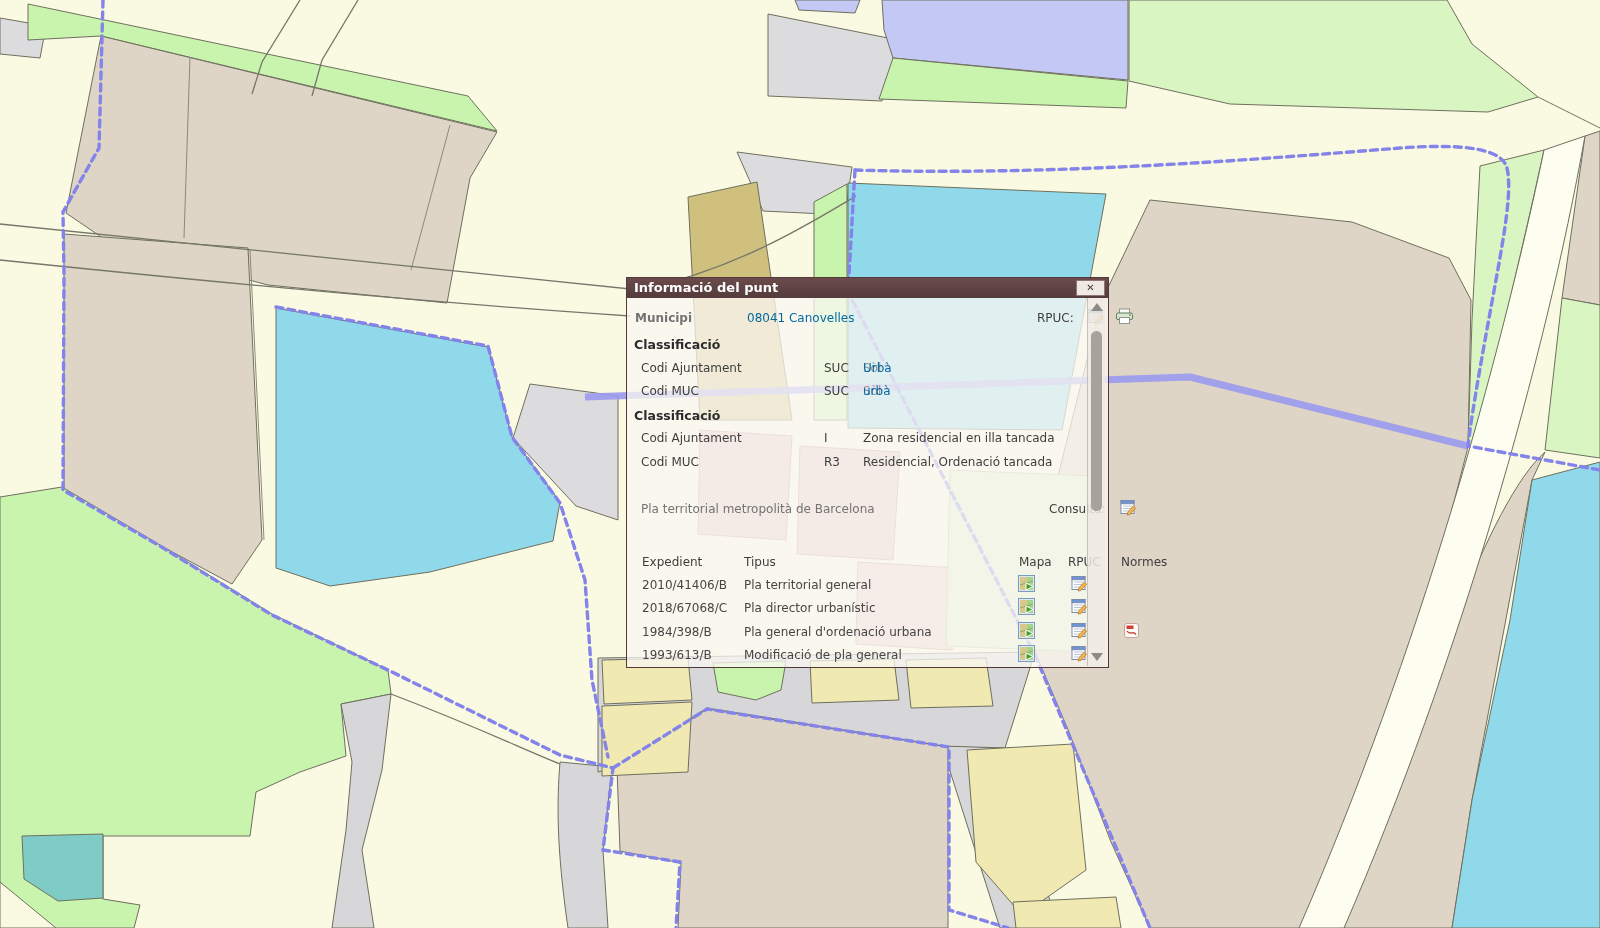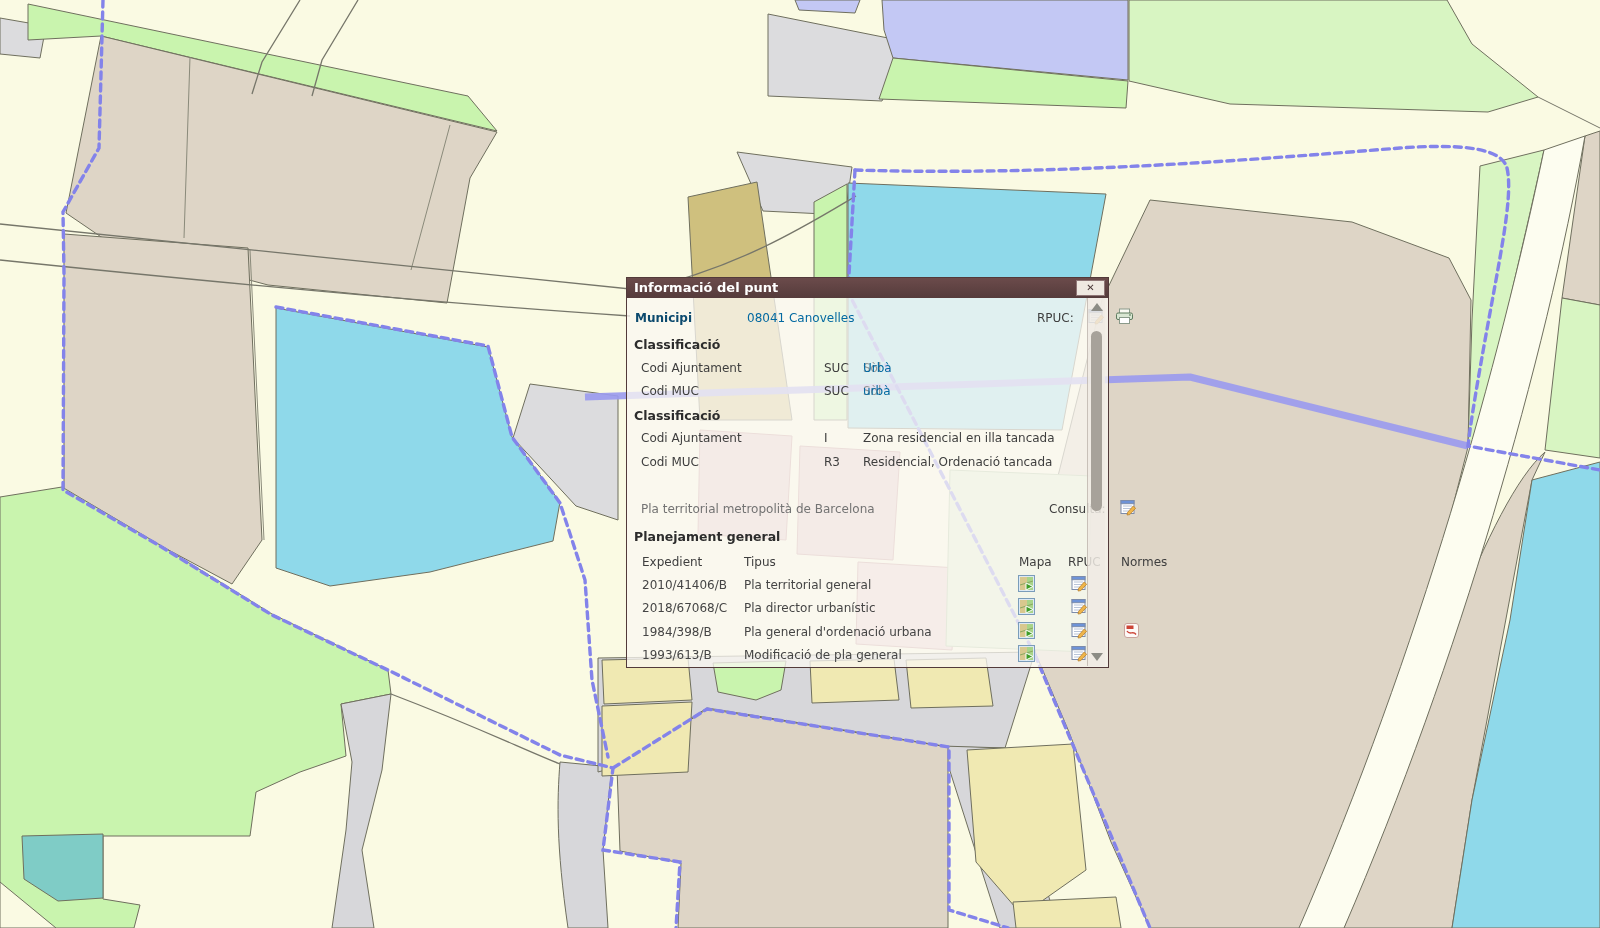--- a/index.html
+++ b/index.html
@@ -11,21 +11,21 @@
          background:rgba(250,247,242,0.76);border:1px solid #523a3a;box-sizing:border-box;}
   .titlebar{position:absolute;left:0;top:0;right:0;height:20px;
             background:linear-gradient(#6b4b4b,#553b3b);}
   .title{position:absolute;left:7px;top:2px;font-size:13px;font-weight:bold;color:#ffffff;white-space:nowrap;}
   .close{position:absolute;right:3px;top:2px;width:27px;height:14px;background:#efe9e1;
          border:1px solid #8f7676;color:#4a3838;font-size:10px;font-weight:bold;
          text-align:center;line-height:14px;cursor:pointer;}
   .prow{position:absolute;left:0;width:100%;height:18px;font-size:12px;color:#3e3e3e;}
   .prow span{position:absolute;top:0;white-space:nowrap;}
   .heading{font-weight:bold;color:#2c2c2c;font-size:12.5px;}
-  .mlabel{font-weight:bold;color:#0c4a6e;}
+  .mlabel{font-weight:bold;color:#737373;}
   .pre{color:#949494;}
   .val{color:#0369a1;}
   .plan{color:#737373;text-align:center;}
   .icon{display:inline-block;width:19px;height:17px;cursor:pointer;}
   .icon svg{display:block;}
   .pg-rows{position:absolute;inset:0;}
   .pg-row{position:absolute;left:0;width:100%;height:20px;font-size:12px;color:#454545;}
   .pg-row span{position:absolute;top:0;white-space:nowrap;}
   .pg-row .exp{left:15px;}
   .pg-row .tip{left:117px;}
@@ -200,23 +200,20 @@
             <rect x="1" y="1.5" width="13" height="13" fill="#ffffff" stroke="#7c8cab"></rect>
             <rect x="1" y="1.5" width="13" height="3.2" fill="#6d93d8" stroke="#7c8cab"></rect>
             <line x1="3" y1="7" x2="12" y2="7" stroke="#b8c4d8"></line>
             <line x1="3" y1="9.5" x2="12" y2="9.5" stroke="#b8c4d8"></line>
             <line x1="3" y1="12" x2="9" y2="12" stroke="#b8c4d8"></line>
             <path d="M7.5,13.5 L13.2,7 L15.6,9.2 L9.8,15.6 L7,16 Z" fill="#efb54a" stroke="#b9822e" stroke-width="0.8"></path>
           </svg>
         </span>
     </div>
 
-    <div class="prow" style="top:251px">
-        <span class="heading" style="left:7px">Planejament general</span>
-      </div>
     <div class="prow" style="top:277px">
       <span style="left:15px">Expedient</span>
       <span style="left:117px">Tipus</span>
       <span style="left:392px">Mapa</span>
       <span style="left:441px">RPUC</span>
       <span style="left:494px">Normes</span>
     </div>
     <div class="pg-rows">
         <div class="pg-row" style="top: 300px;">
           <span class="exp">2010/41406/B</span>

